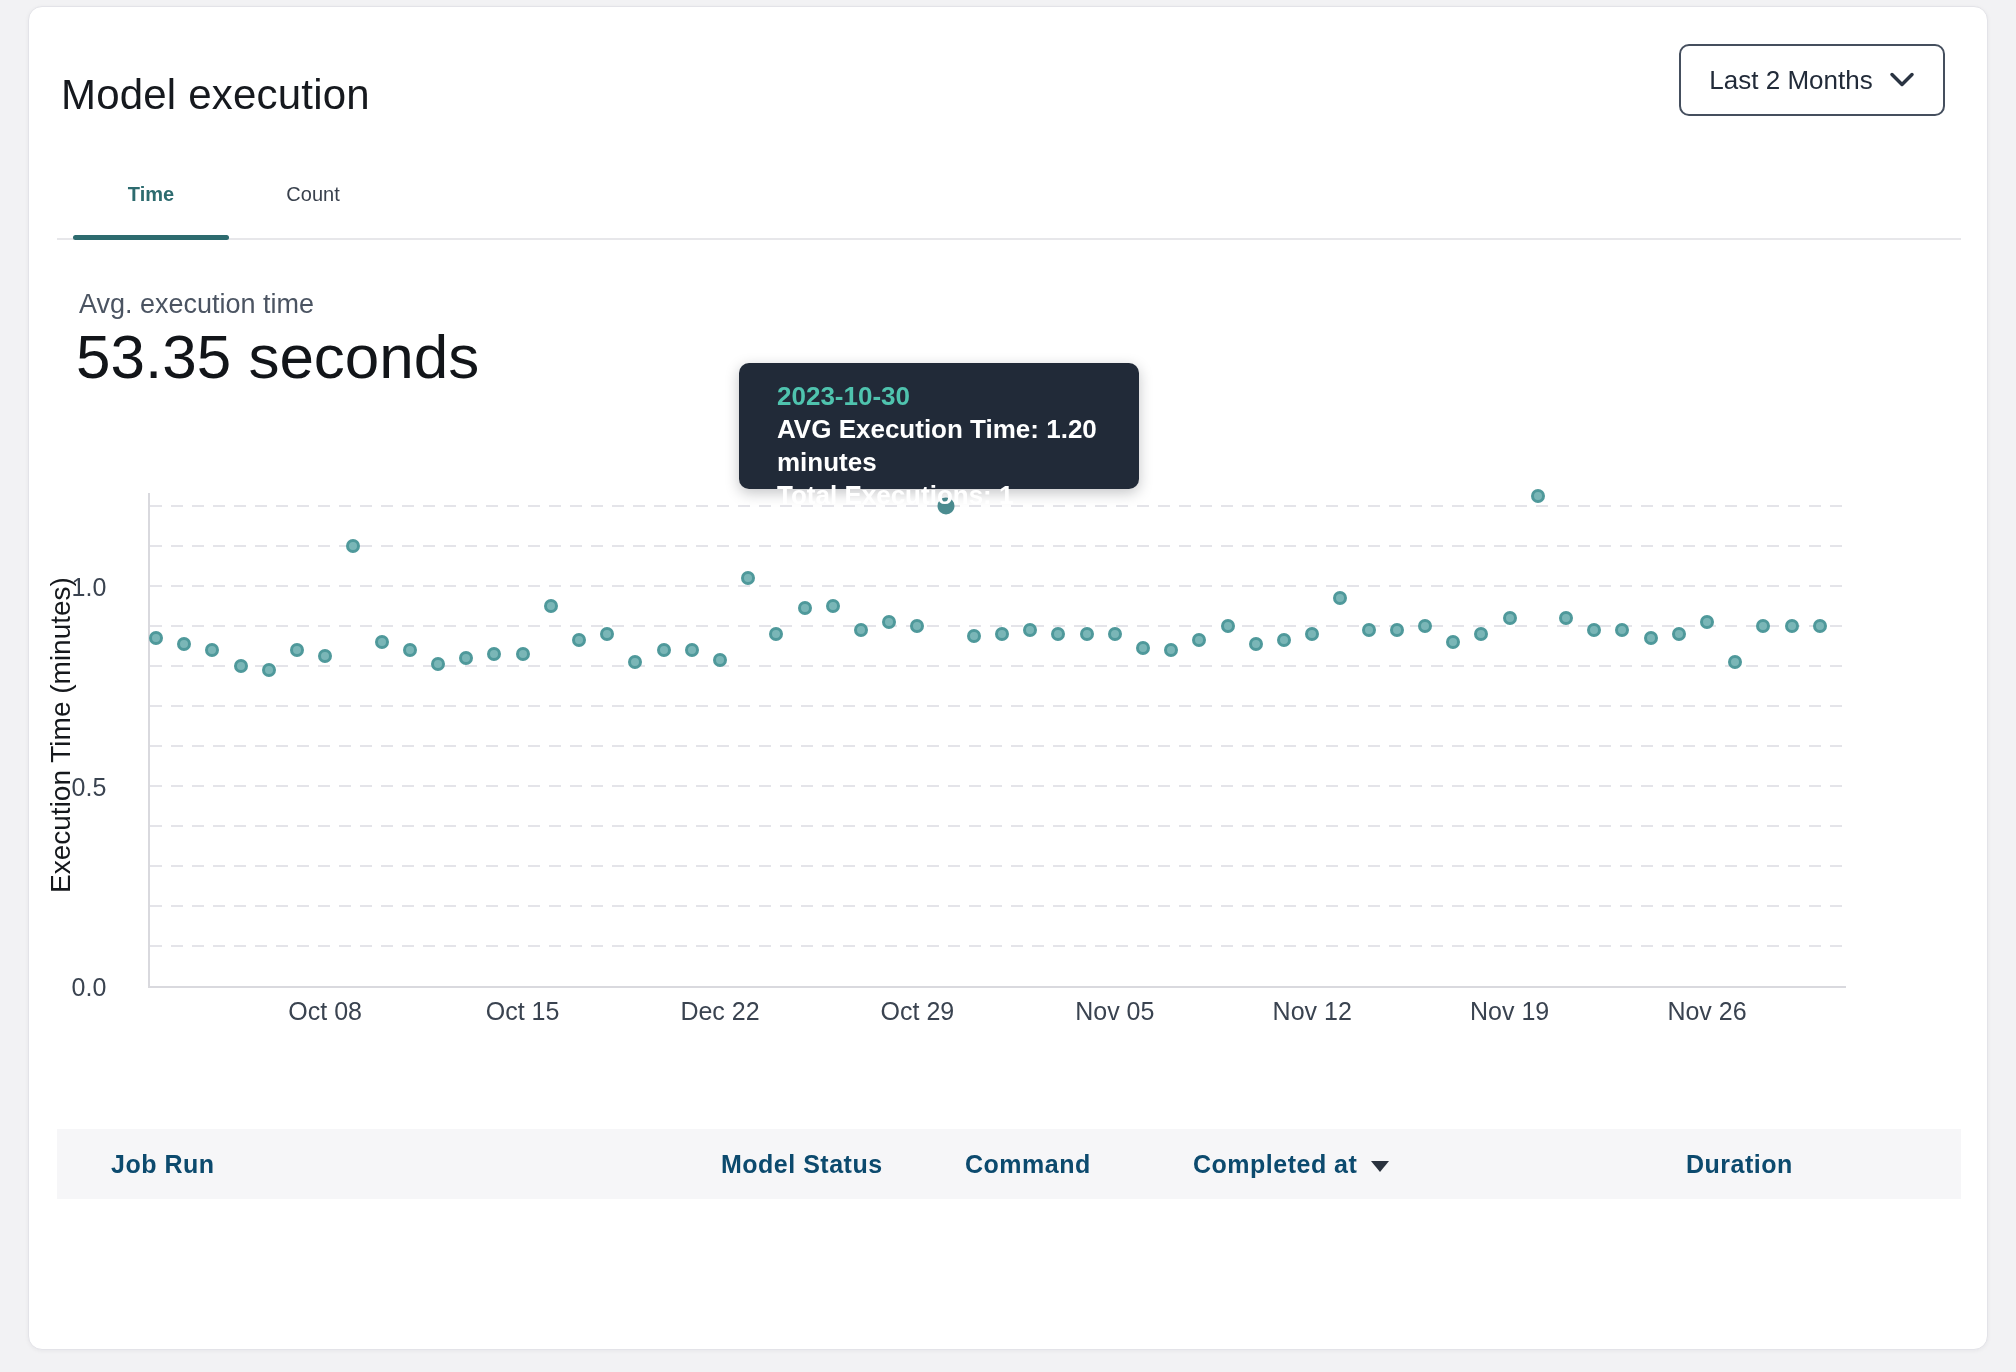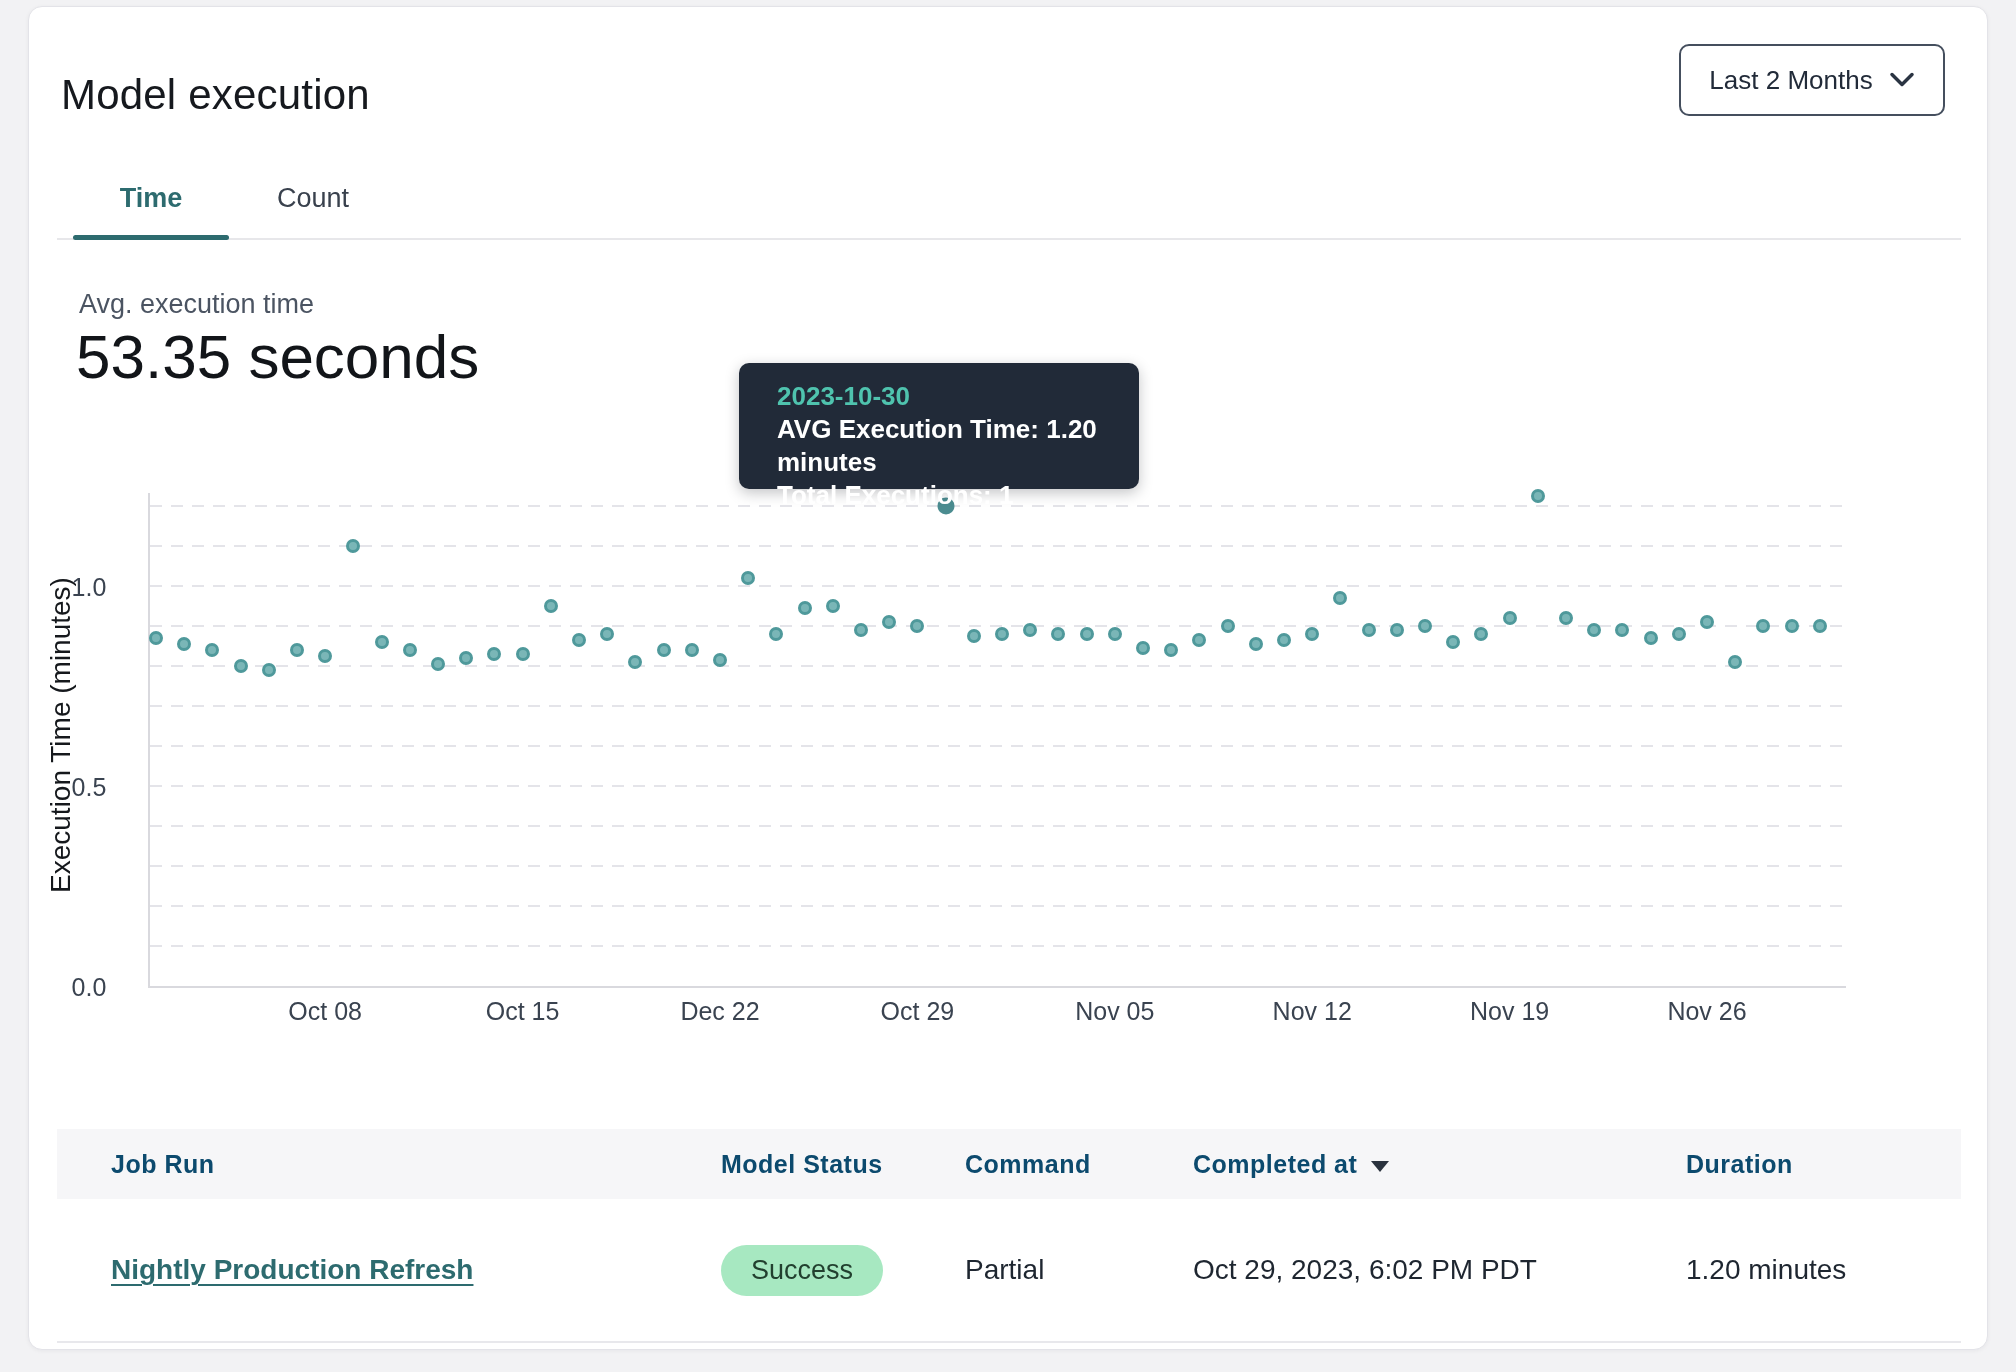--- a/index.html
+++ b/index.html
@@ -16,21 +16,21 @@
     background:#ffffff; border:1px solid #e3e3e8; border-radius:14px;
     box-shadow:0 1px 4px rgba(20,24,33,.05);
   }
   .title { position:absolute; left:32px; top:64px; font-size:42px; font-weight:500; color:#16191e; letter-spacing:.2px; }
   .range-btn {
     position:absolute; left:1650px; top:37px; width:266px; height:72px;
     border:2px solid #454f5e; border-radius:10px; background:#fff;
     display:flex; align-items:center; justify-content:center; gap:16px;
     font-size:26px; color:#222b39; font-weight:500; cursor:pointer;
   }
-  .tab { position:absolute; top:176px; text-align:center; font-size:27px; cursor:pointer; }
+  .tab { position:absolute; top:176px; text-align:center; font-size:20px; cursor:pointer; }
   .tab-time { left:44px; width:156px; color:var(--accent-teal); font-weight:700; }
   .tab-count { left:226px; width:116px; color:#39414d; font-weight:400; }
   .tab-underline { position:absolute; left:44px; top:228px; width:156px; height:5px; background:var(--accent-teal); border-radius:3px; z-index:2; }
   .tabs-divider { position:absolute; left:28px; top:231px; width:1904px; height:2px; background:#e7e7ea; }
   .stat-label { position:absolute; left:50px; top:282px; font-size:27px; color:#4b5462; }
   .stat-value { position:absolute; left:47px; top:314px; font-size:62px; font-weight:500; color:#121519; }
 
   
   #chart { position:absolute; left:0; top:0; width:100%; height:100%; }
   .y-axis-line { position:absolute; left:119px; top:486px; width:2px; height:495px; background:#d9d9de; }
@@ -206,25 +206,14 @@
   <div class="tbl-header">
     <div class="th col-jobrun">Job Run</div>
     <div class="th col-status">Model Status</div>
     <div class="th col-command">Command</div>
     <div class="th col-completed">
       <span>Completed at</span><span class="sort-caret"></span>
     </div>
     <div class="th col-duration">Duration</div>
   </div>
 
-  <div class="tbl-row">
-    <div class="td col-jobrun">
-      <span class="job-link">Nightly Production Refresh</span>
-    </div>
-    <div class="td col-status">
-      <span class="pill">Success</span>
-    </div>
-    <div class="td col-command">Partial</div>
-    <div class="td col-completed">Oct 29, 2023, 6:02 PM PDT</div>
-    <div class="td col-duration">1.20 minutes</div>
-  </div>
 
 </div>
 
 </body></html>

